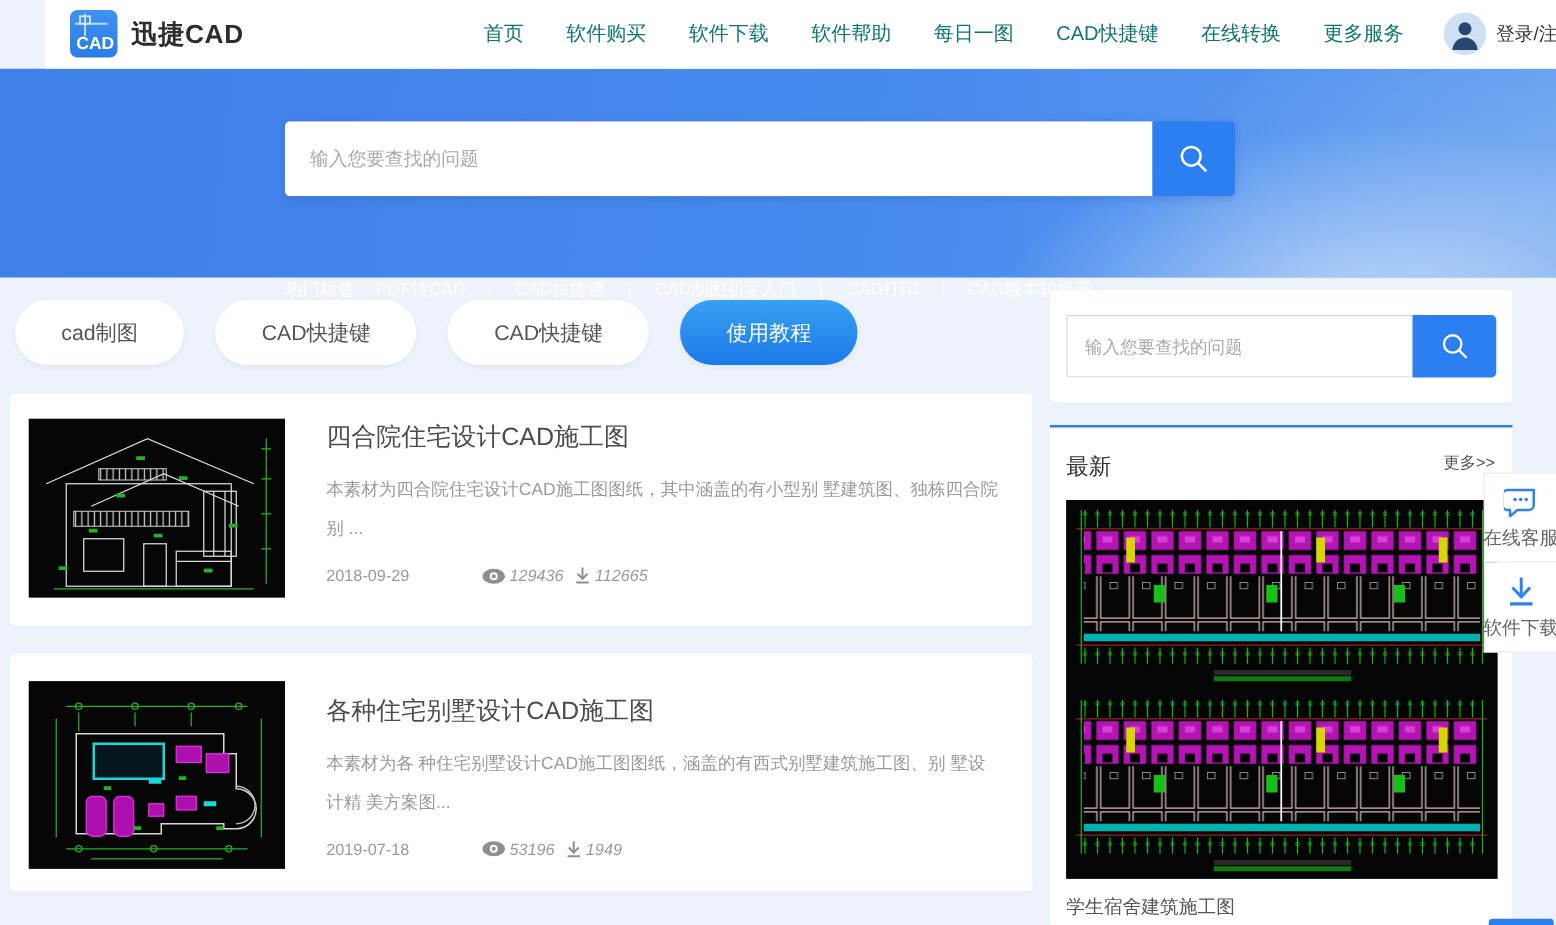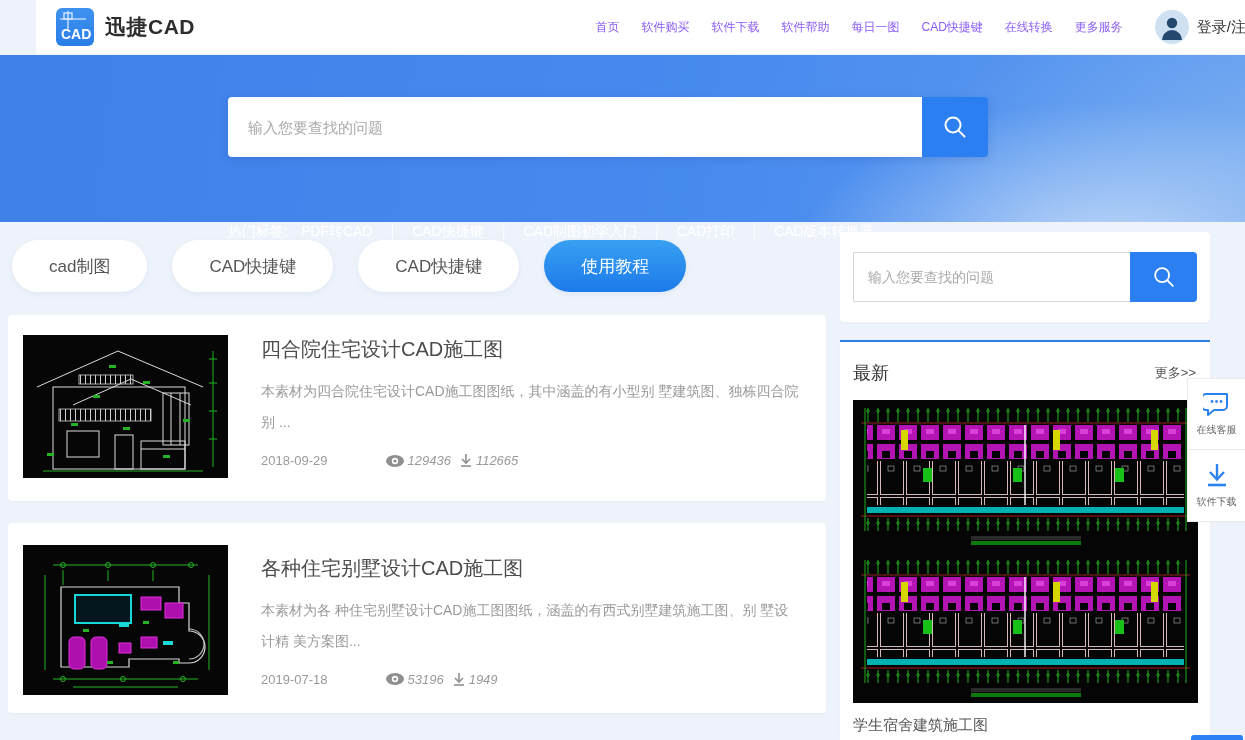--- a/index.html
+++ b/index.html
@@ -10,21 +10,21 @@
   }
   
   .header { position:absolute; top:0; left:0; width:1245px; height:55px;
     background:#fff; display:flex; align-items:center; padding:0 20px; z-index:30;
     border-bottom:1px solid #f0f2f5;margin-left:36px;}
   .logo { display:flex; align-items:center; gap:11px; }
   .logo-badge { width:38px; height:38px; border-radius:6px;
     background:linear-gradient(180deg,#3e93f0,#2a7de6); position:relative; overflow:hidden; flex:none;}
   .logo-badge svg { position:absolute; inset:0; }
   .logo-text { font-size:21px; font-weight:bold; color:#2d2d2d; letter-spacing:.5px; }
-  .nav { display:flex; gap:22px; margin-left:auto; font-size:12px; color:#8b5cf6; }
+  .nav { display:flex; gap:34px; margin-left:auto; font-size:16px; color:#0f766e; }
   .nav-item { cursor:pointer; white-space:nowrap; }
   .account { display:flex; align-items:center; gap:8px; margin-left:32px; }
   .avatar { width:34px; height:34px; border-radius:50%; background:#cfe0f3; position:relative; overflow:hidden; cursor:pointer;}
   .avatar svg{ position:absolute; inset:0;}
   .login { font-size:15px; color:#333; cursor:pointer; white-space:nowrap;}
   
   .hero { position:absolute; top:55px; left:0; width:1245px; height:167px;
     background:
       radial-gradient(430px 210px at 89% 118%, rgba(196,219,248,.95), rgba(196,219,248,0) 72%),
       radial-gradient(520px 240px at 104% 55%, rgba(150,192,242,.55), rgba(150,192,242,0) 70%),
@@ -67,34 +67,34 @@
   .side-search { position:absolute; top:232px; left:840px; width:370px; height:90px;
     background:#fff; border-radius:4px; padding:20px 13px 0 13px; box-shadow:0 1px 3px rgba(70,100,160,.05);}
   .side-search-row { display:flex; height:50px; }
   .side-input { flex:1; border:1px solid #d6d6d6; border-right:none; border-radius:2px 0 0 2px;
     padding:0 14px; font-size:14px; color:#333; outline:none; font-family:inherit;}
   .side-input::placeholder { color:#a9a9a9; }
   .side-btn { width:67px; border:none; background:#2b7ff0; border-radius:0 4px 4px 0;
     cursor:pointer; display:flex; align-items:center; justify-content:center;}
   .latest { position:absolute; top:340px; left:840px; width:370px; height:400px;
     background:#fff; border-top:2px solid #2b7fe9; box-shadow:0 1px 3px rgba(70,100,160,.05);}
-  .latest-head { display:flex; justify-content:space-between; align-items:center;
+  .latest-head { display:flex; justify-content:space-between; 
     padding:19px 14px 15px 13px; }
   .latest-title { font-size:18px; color:#333; }
   .more-link { font-size:13px; color:#555; cursor:pointer; }
   .latest-img { margin:0 12px 0 13px; width:345px; height:303px; background:#000; cursor:pointer;}
   .latest-img svg { display:block; width:100%; height:100%; }
   .latest-caption { padding:13px 13px 0; font-size:15px; color:#555; cursor:pointer;}
   
   .floaters { position:absolute; right:0; top:378px; width:58px; z-index:40; }
   .float-box { background:#fff; border:1px solid #ececec; border-right:none;
     height:72px; display:flex; flex-direction:column; align-items:center;
     justify-content:center; gap:7px; cursor:pointer; }
   .float-box + .float-box { border-top:none; }
-  .float-label { font-size:10px; color:#666; white-space:nowrap; }
+  .float-label { font-size:15px; color:#666; white-space:nowrap; }
   .float-partial { position:absolute; right:2px; bottom:0; width:52px; height:5px;
     background:#2b7ff0; border-radius:3px 3px 0 0; z-index:40;}
 </style>
 </head>
 <body>
 
 <div class="header">
   <div class="logo">
     <span class="logo-badge">
       <svg viewBox="0 0 38 38">

